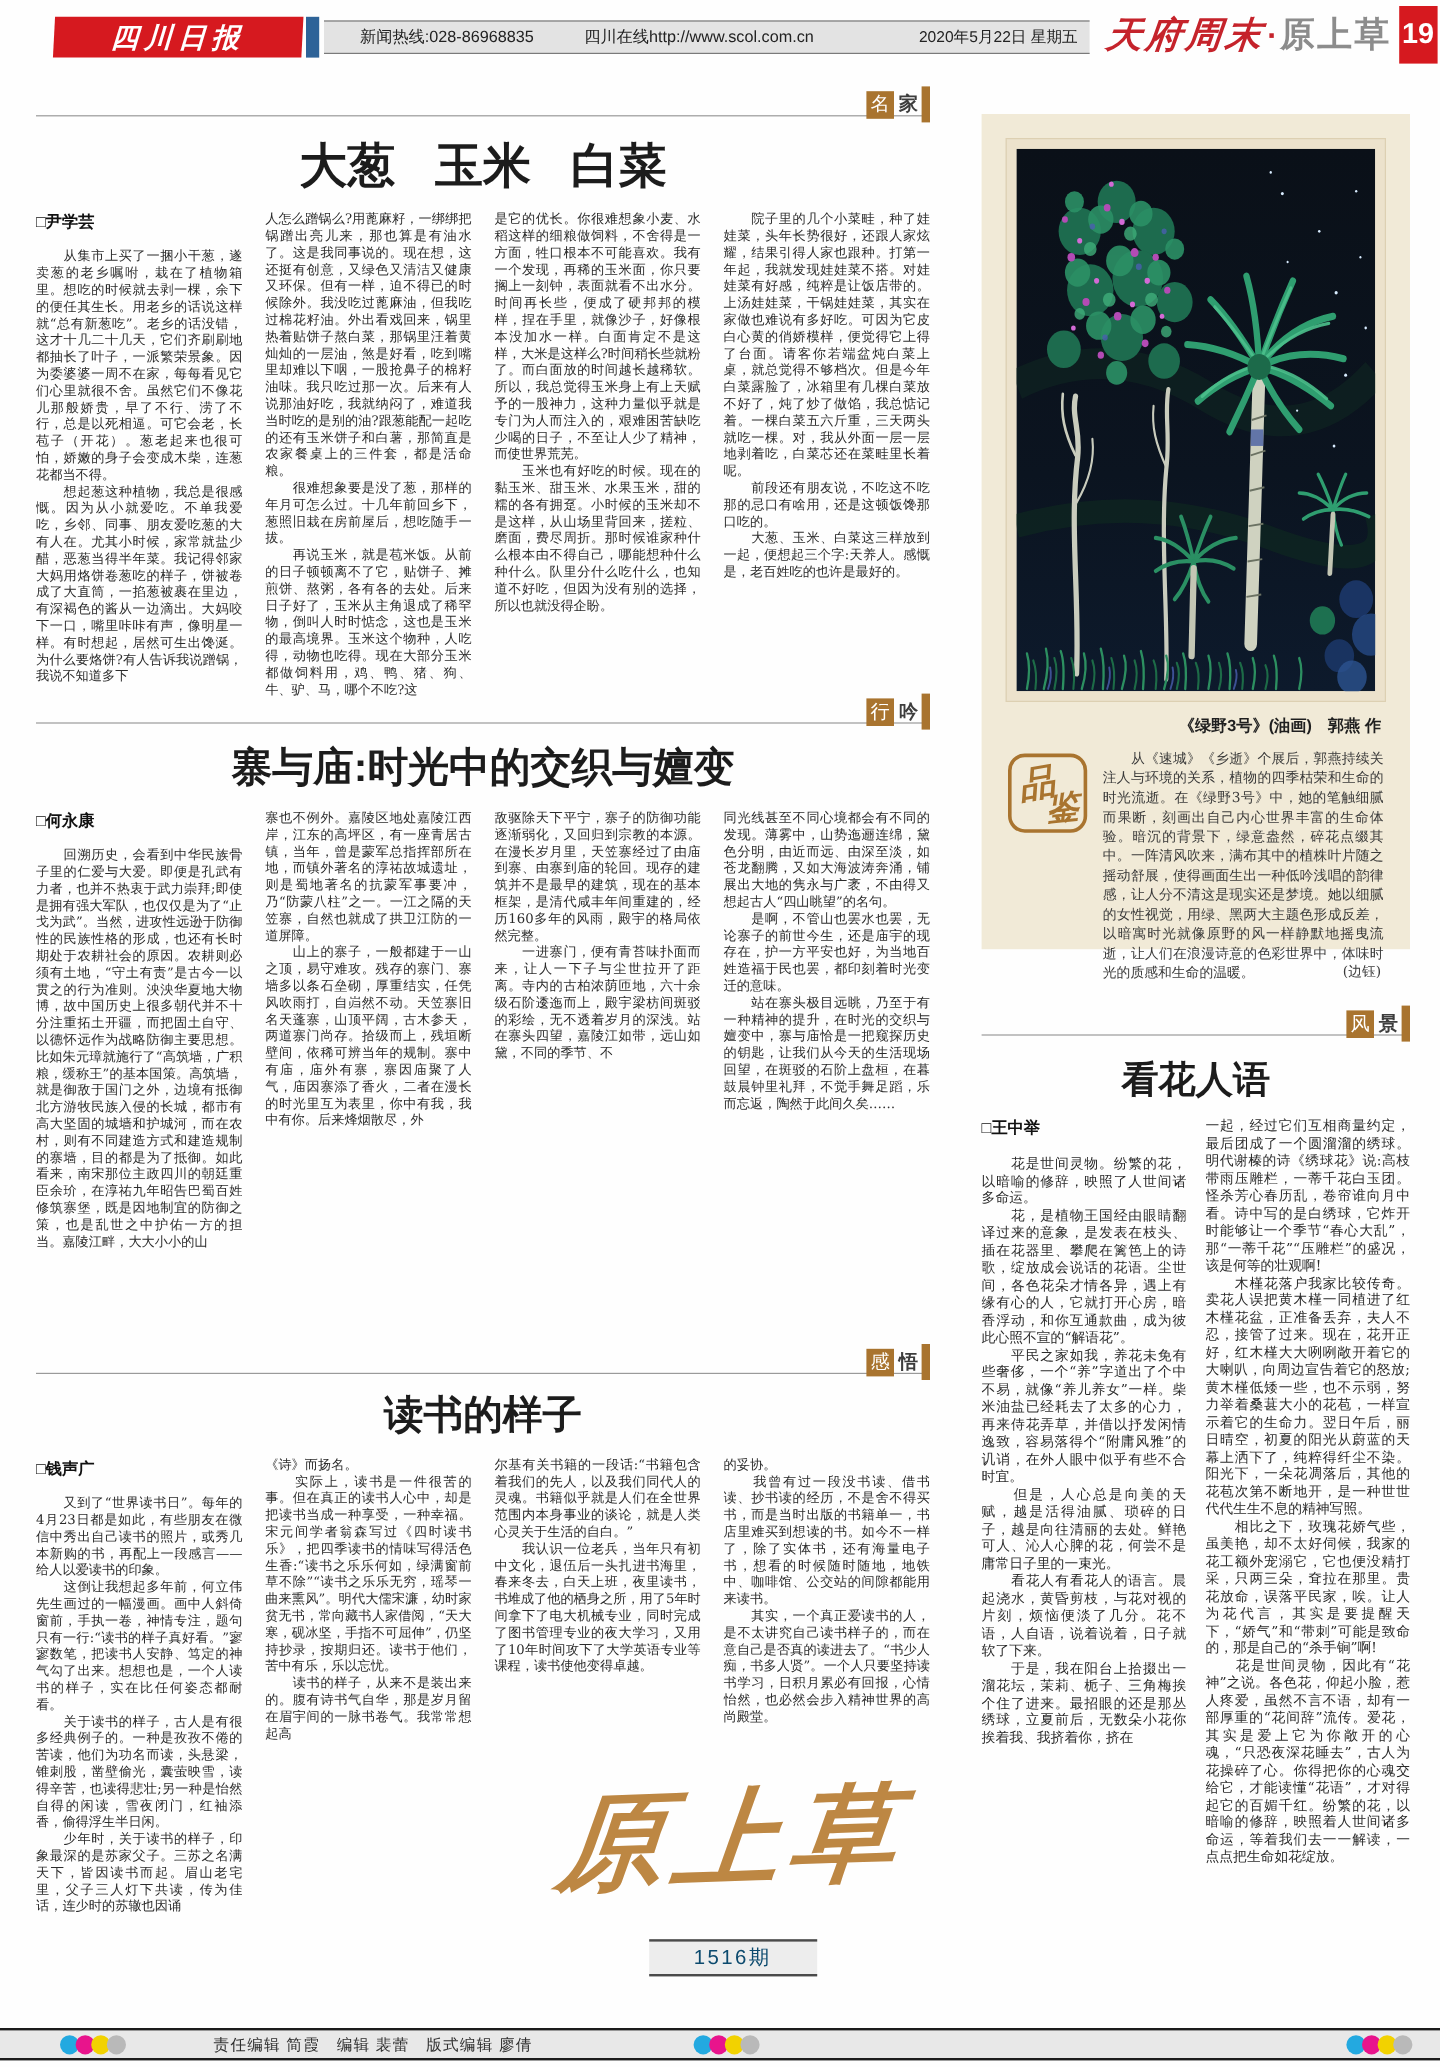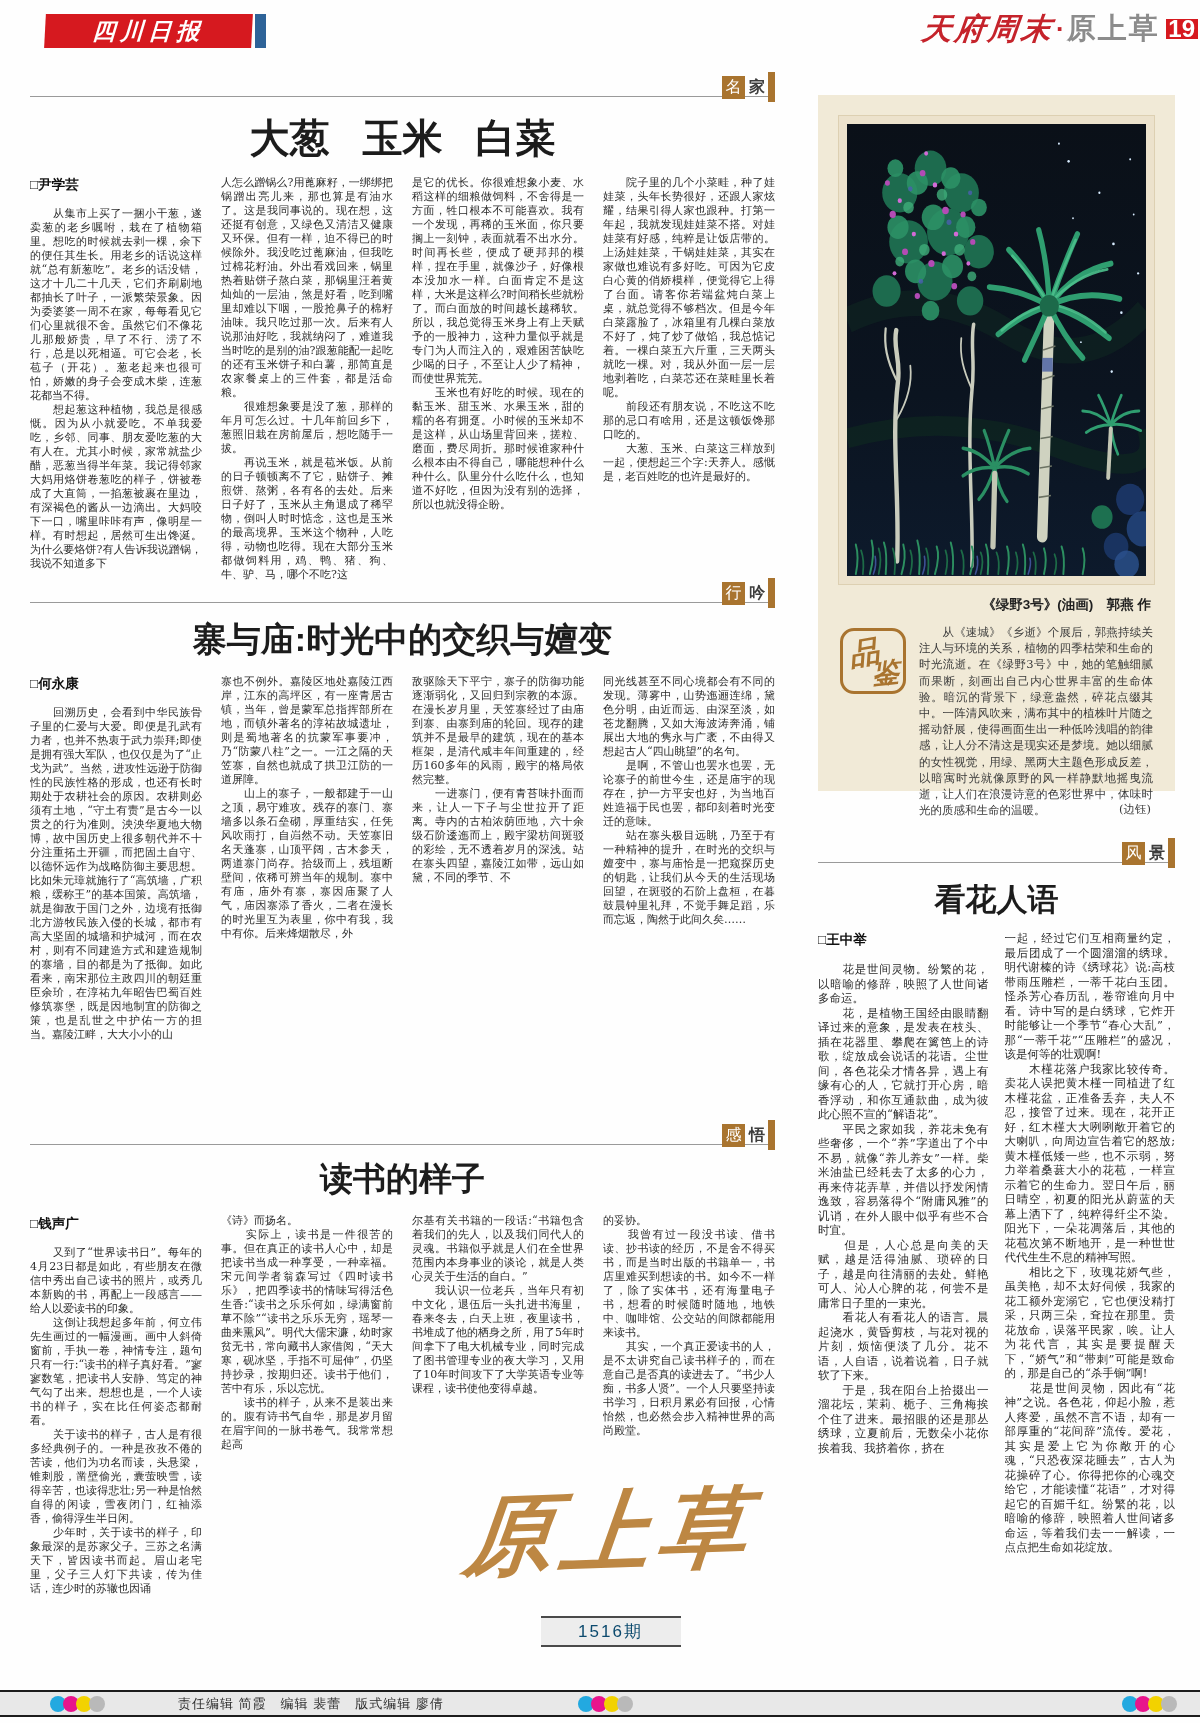--- a/index.html
+++ b/index.html
@@ -15,21 +15,21 @@
           border-top:1px solid #7a7a7a;border-bottom:1px solid #7a7a7a;display:flex;align-items:center;
           font-size:13.5px;color:#222;box-sizing:border-box;}
   .mh-hotline{margin-left:30px;}
   .mh-site{margin-left:42px;}
   .mh-date{margin-left:auto;margin-right:10px;font-size:13px;}
   .mh-brand{position:absolute;left:922px;top:8px;height:42px;display:flex;align-items:center;}
   .mh-brand .b1{color:#c5232b;font-family:"DejaVu Serif","Liberation Serif",serif;
                 font-weight:bold;font-style:italic;font-size:30px;letter-spacing:3px;transform:skewX(-6deg);}
   .mh-brand .bdot{color:#c5232b;font-size:26px;font-weight:bold;margin:0 2px;}
   .mh-brand .b2{color:#8c8c8c;font-size:29px;font-weight:bold;letter-spacing:2px;}
-  .mh-brand .bpage{margin-left:6px;width:32px;height:20px;background:#d6191f;color:#fff;
+  .mh-brand .bpage{margin-left:6px;width:32px;height:48px;background:#d6191f;color:#fff;
                    font-size:24px;font-weight:bold;display:flex;align-items:center;justify-content:center;}
   
   .art{position:absolute;}
   .art-head{border-bottom:1.5px solid #9a9a9a;height:36px;display:flex;justify-content:flex-end;
             align-items:flex-end;}
   .sec{display:flex;align-items:center;margin-bottom:-6px;}
   .sec .box{width:23px;height:23px;background:#a9742f;color:#fff;display:flex;align-items:center;
             justify-content:center;font-family:"DejaVu Serif","Liberation Serif",serif;font-size:16px;}
   .sec .ch2{color:#3d3d3d;font-size:16px;font-weight:bold;margin:0 3px 0 4px;
             font-family:"DejaVu Serif","Liberation Serif",serif;}
@@ -82,20 +82,25 @@
   .credits{margin-left:48px;font-size:13px;color:#2e2e2e;letter-spacing:1px;}
   .dots-center{position:absolute;left:578px;} .dots-right{position:absolute;left:1122px;}
 </style>
 </head>
 <body>
 
 <div class="page">
 
   <div class="mh-logo">四川日报</div>
   <div class="mh-blue"></div>
+  <div class="mh-bar">
+    <span class="mh-hotline">新闻热线:028-86968835</span>
+    <span class="mh-site">四川在线http://www.scol.com.cn</span>
+    <span class="mh-date">2020年5月22日 星期五</span>
+  </div>
   <div class="mh-brand">
     <span class="b1">天府周末</span>
     <span class="bdot">·</span>
     <span class="b2">原上草</span>
     <span class="bpage">19</span>
   </div>
 
   <div class="art" style="left:30px;top:60px;width:745px;">
     <div class="art-head">
       <div class="sec">

